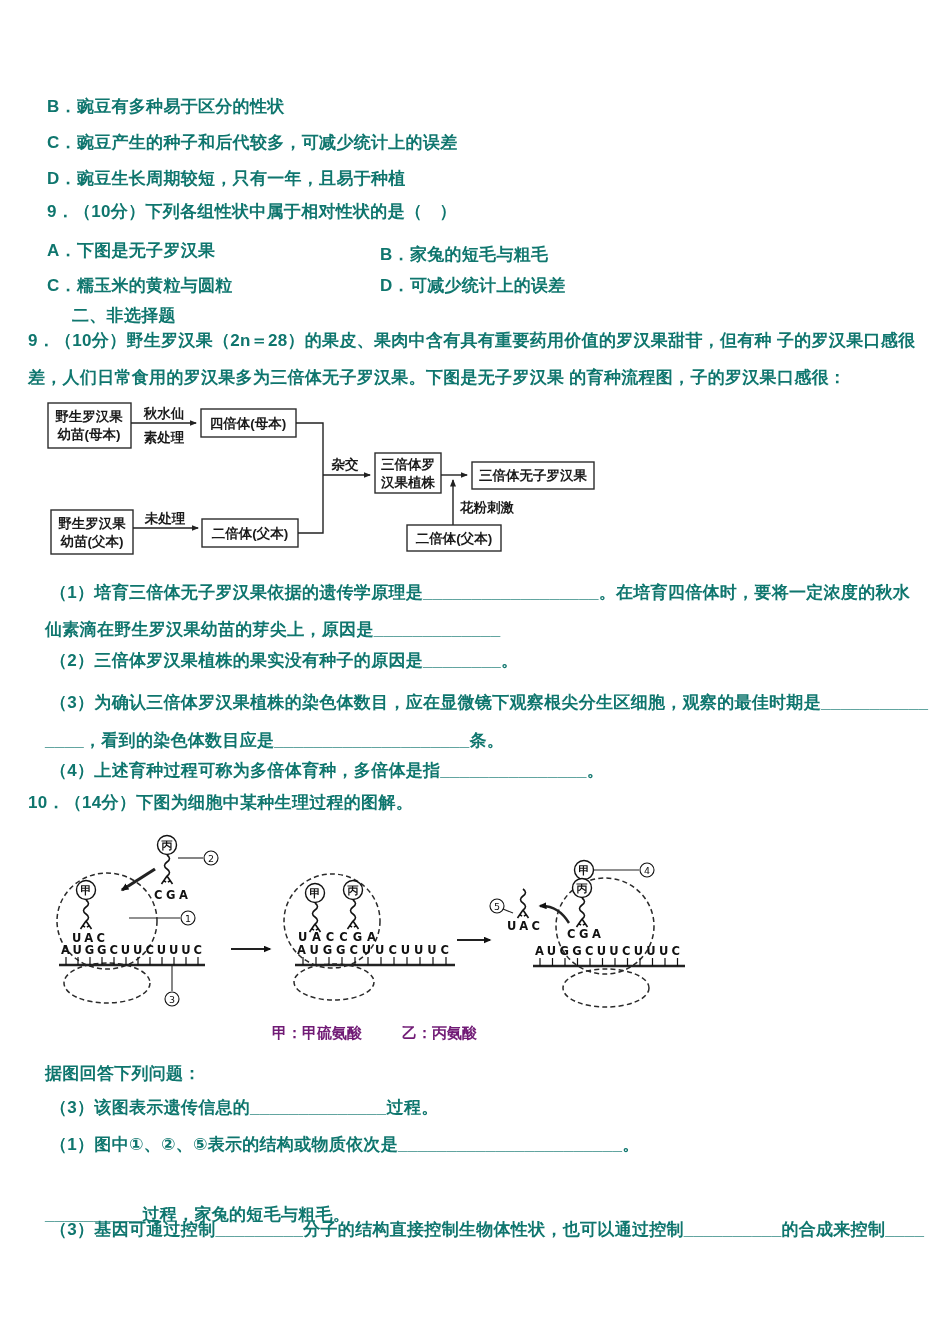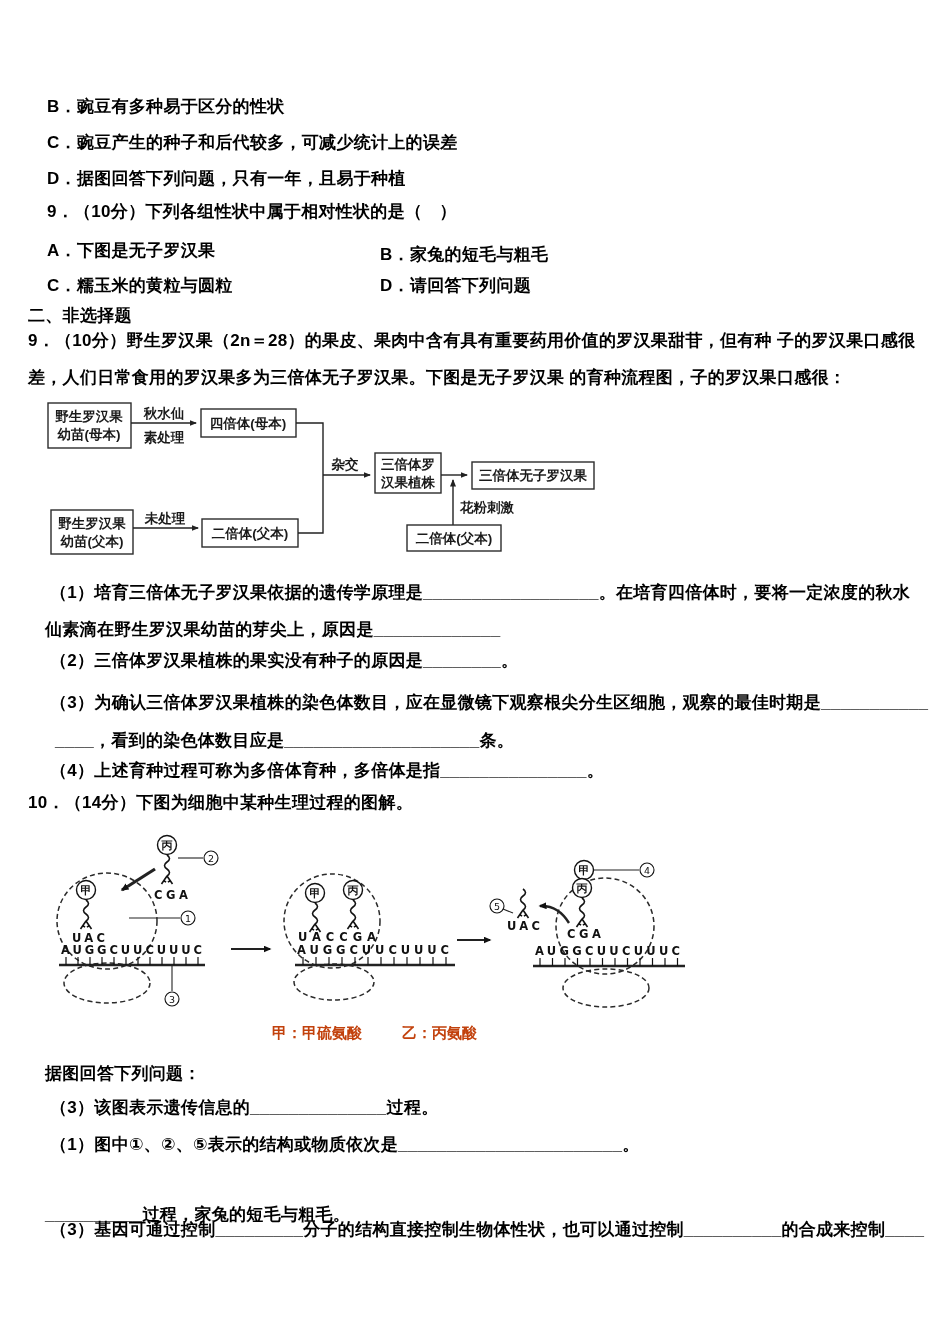--- a/index.html
+++ b/index.html
@@ -3,44 +3,44 @@
 <meta charset="utf-8">
 <style>
   html,body{margin:0;padding:0;}
   body{
     width:950px;height:1344px;position:relative;background:#ffffff;
     font-family:"Liberation Sans","DejaVu Sans",sans-serif;color:#0a0a0a;
     overflow:hidden;
   }
   .line{
     position:absolute;font-size:17px;font-weight:700;line-height:22px;
-    white-space:pre;letter-spacing:0.3px;color:#000000;
+    white-space:pre;letter-spacing:0.3px;color:#0f766e;
   }
-  .sec{font-weight:800;}
+  .sec{font-weight:800;margin-left:44px;}
   svg{position:absolute;overflow:visible;}
   svg .boxrect{fill:none;stroke:#2c2c2c;stroke-width:1.4px;}
   svg .cjk2{font-family:"Liberation Sans","DejaVu Sans",sans-serif;font-size:13.5px;font-weight:700;fill:#1a1a1a;}
   svg .nt{font-family:"DejaVu Sans",sans-serif;font-size:11.5px;font-weight:700;fill:#111;}
   svg .badge{font-family:"Liberation Sans",sans-serif;font-size:11px;font-weight:700;fill:#111;}
   svg .num{font-family:"DejaVu Sans",sans-serif;font-size:9.5px;font-weight:400;fill:#111;}
   svg line, svg path.conn, svg polyline{stroke:#222;fill:none;}
   svg .dashed{fill:none;stroke:#2a2a2a;stroke-width:1.5px;stroke-dasharray:5 3.2;}
-  .cap{position:absolute;font-size:15px;font-weight:700;white-space:pre;color:#c2410c;}
+  .cap{position:absolute;font-size:15px;font-weight:700;white-space:pre;color:#701a75;}
 </style>
 </head>
 <body>
 
 <div class="line" style="left:47px;top:96px">B．豌豆有多种易于区分的性状</div>
 <div class="line" style="left:47px;top:132px">C．豌豆产生的种子和后代较多，可减少统计上的误差</div>
-<div class="line" style="left:47px;top:168px">D．据图回答下列问题，只有一年，且易于种植</div>
+<div class="line" style="left:47px;top:168px">D．豌豆生长周期较短，只有一年，且易于种植</div>
 <div class="line" style="left:47px;top:201px">9．（10分）下列各组性状中属于相对性状的是（　）</div>
 <div class="line" style="left:47px;top:240px">A．下图是无子罗汉果</div>
 <div class="line" style="left:380px;top:244px">B．家兔的短毛与粗毛</div>
 <div class="line" style="left:47px;top:275px">C．糯玉米的黄粒与圆粒</div>
-<div class="line" style="left:380px;top:275px">D．请回答下列问题</div>
+<div class="line" style="left:380px;top:275px">D．可减少统计上的误差</div>
 <div class="line sec" style="left:28px;top:305px">二、非选择题</div>
 <div class="line" style="left:28px;top:330px">9．（10分）野生罗汉果（2n＝28）的果皮、果肉中含有具有重要药用价值的罗汉果甜苷，但有种 子的罗汉果口感很</div>
 <div class="line" style="left:28px;top:367px">差，人们日常食用的罗汉果多为三倍体无子罗汉果。下图是无子罗汉果 的育种流程图，子的罗汉果口感很：</div>
 
 <svg style="left:40px;top:395px" width="570" height="172" viewBox="0 0 570 172" xmlns="http://www.w3.org/2000/svg" xmlns:xlink="http://www.w3.org/1999/xlink">
   <defs>
     <marker id="ah" markerWidth="9" markerHeight="8" refX="6.5" refY="3" orient="auto" markerUnits="userSpaceOnUse">
       <path d="M0,0 L7.5,3 L0,6 Z" fill="#222"></path>
     </marker>
   </defs>
@@ -82,21 +82,21 @@
   <text class="cjk2" x="420" y="117" text-anchor="start">花粉刺激</text>
 
   <rect class="boxrect" x="367" y="130" width="94" height="26"></rect>
   <text class="cjk2" x="414" y="148" text-anchor="middle">二倍体(父本)</text>
 </svg>
 
 <div class="line" style="left:50px;top:582px">（1）培育三倍体无子罗汉果依据的遗传学原理是__________________。在培育四倍体时，要将一定浓度的秋水</div>
 <div class="line" style="left:45px;top:619px">仙素滴在野生罗汉果幼苗的芽尖上，原因是_____________</div>
 <div class="line" style="left:50px;top:650px">（2）三倍体罗汉果植株的果实没有种子的原因是________。</div>
 <div class="line" style="left:50px;top:692px">（3）为确认三倍体罗汉果植株的染色体数目，应在显微镜下观察根尖分生区细胞，观察的最佳时期是___________</div>
-<div class="line" style="left:55px;top:730px">____，看到的染色体数目应是____________________条。</div>
+<div class="line" style="left:45px;top:730px">____，看到的染色体数目应是____________________条。</div>
 <div class="line" style="left:50px;top:760px">（4）上述育种过程可称为多倍体育种，多倍体是指_______________。</div>
 <div class="line" style="left:28px;top:792px">10．（14分）下图为细胞中某种生理过程的图解。</div>
 
 <svg style="left:45px;top:833px" width="660" height="182" viewBox="0 0 660 182" xmlns="http://www.w3.org/2000/svg" xmlns:xlink="http://www.w3.org/1999/xlink">
   <defs>
     <marker id="ah2" markerWidth="10" markerHeight="9" refX="6.5" refY="3.5" orient="auto" markerUnits="userSpaceOnUse">
       <path d="M0,0 L8,3.5 L0,7 Z" fill="#111"></path>
     </marker>
     <g id="trna">
       <path d="M0,0 q5,3.5 0,7 q-5,3.5 0,7 q5,3.5 0,7 M0,21 l-5.5,8 M0,21 l5.5,8 M-3.5,25.5 l2.6,1.6 M3.5,25.5 l-2.6,1.6" fill="none" stroke="#111" stroke-width="1.6"></path>

